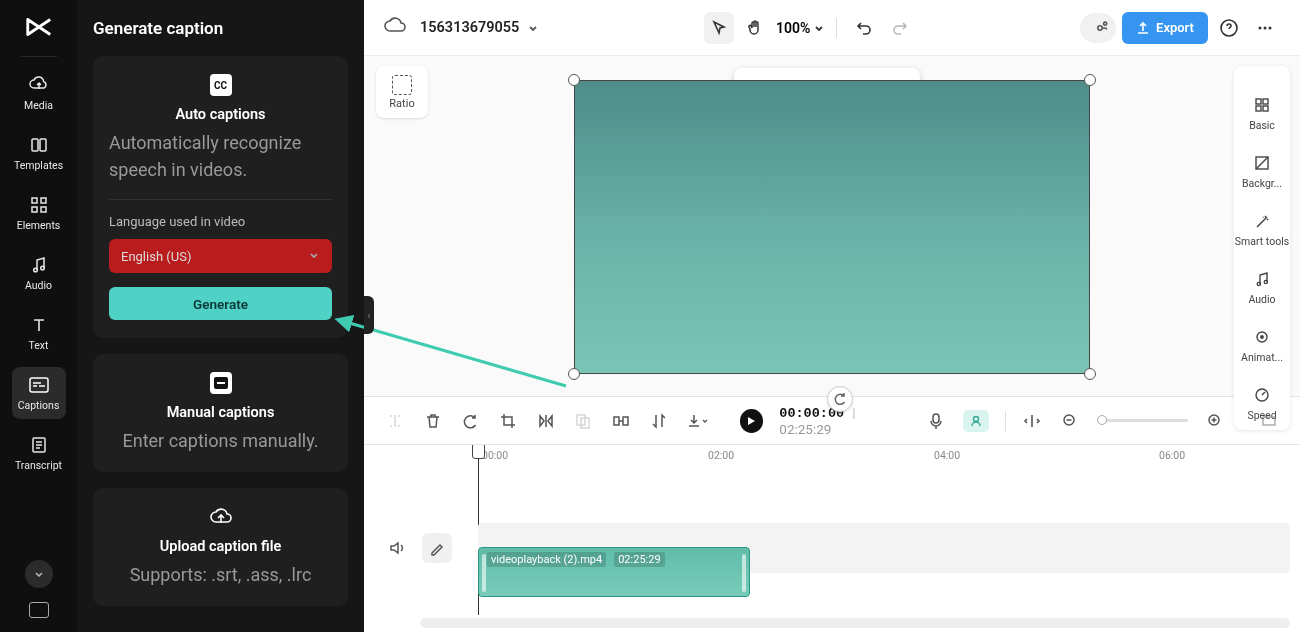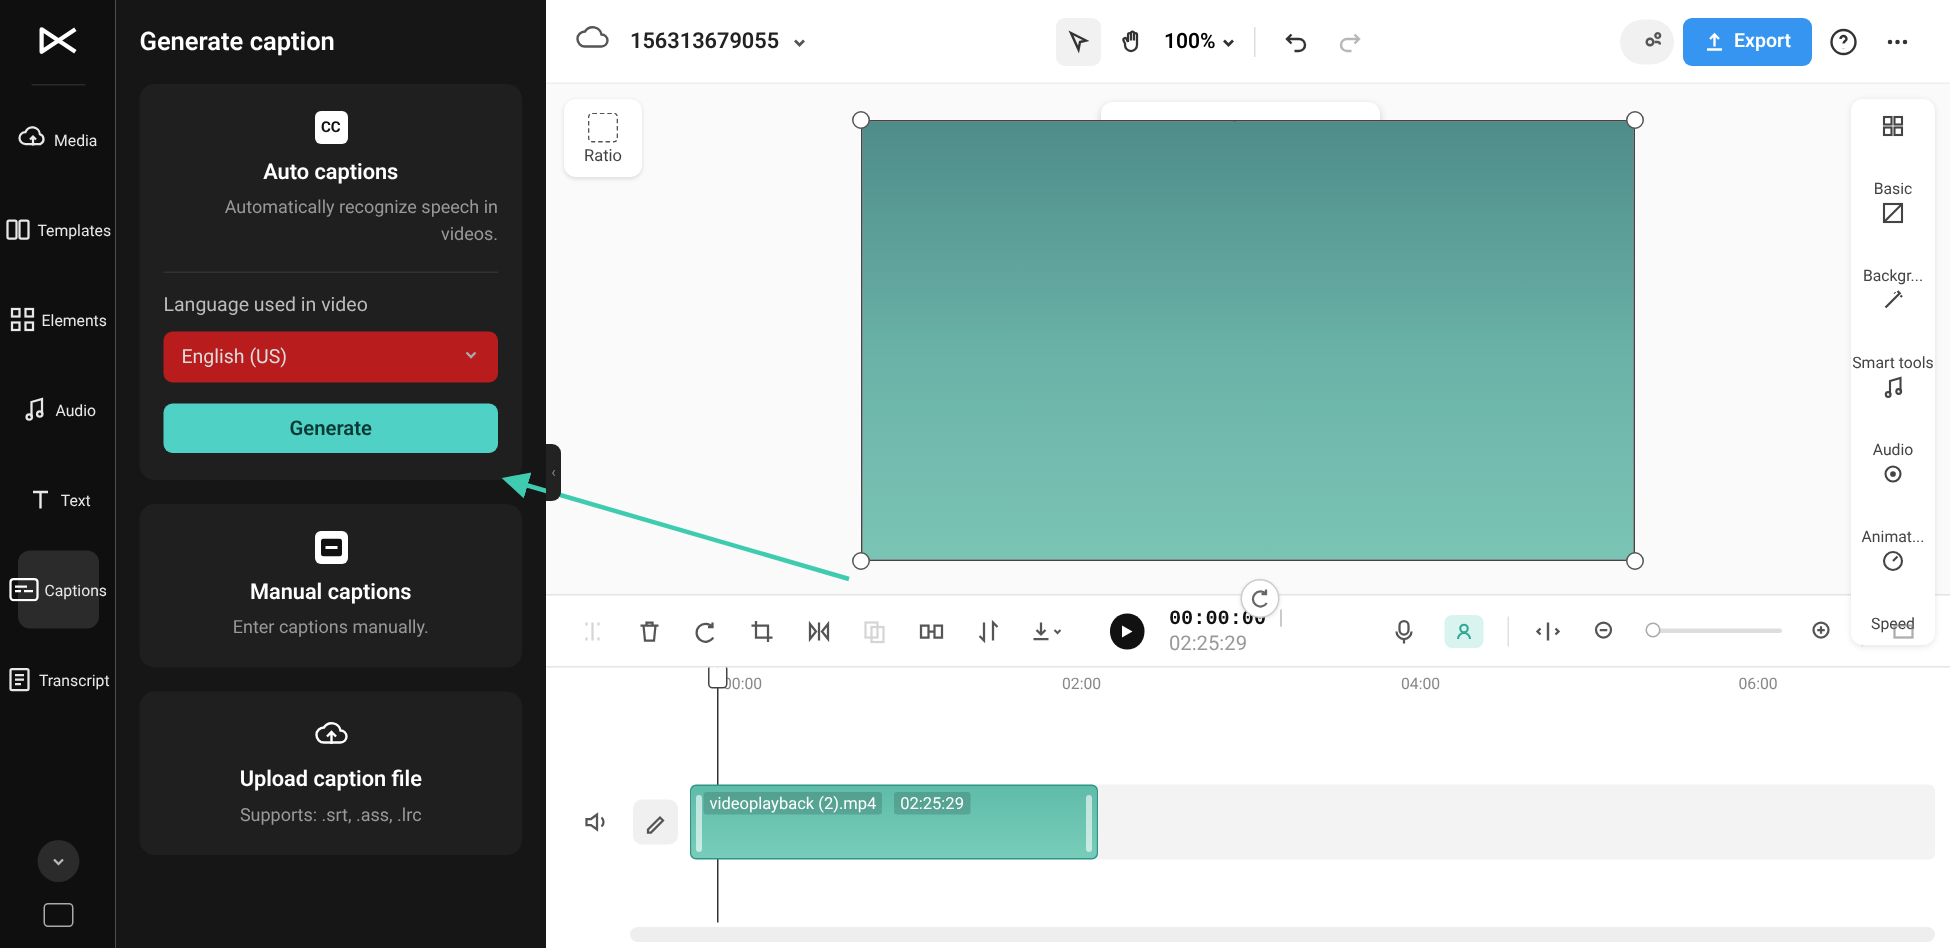--- a/index.html
+++ b/index.html
@@ -1,34 +1,34 @@
 <!DOCTYPE html>
 <html><head>
 <meta charset="utf-8">
 <style>
 * { margin: 0; padding: 0; box-sizing: border-box; font-family: -apple-system, BlinkMacSystemFont, "Segoe UI", Roboto, sans-serif; }
 body { width: 1300px; height: 632px; overflow: hidden; display: flex; background: #fff; }
 .left-rail { width: 77px; background: #0f0f0f; display: flex; flex-direction: column; align-items: center; padding-top: 10px; }
 .logo { width: 34px; height: 34px; display: flex; align-items: center; justify-content: center; margin-bottom: 12px; }
 .logo svg { width: 30px; height: 30px; }
 .rail-sep { width: 36px; height: 1px; background: #2a2a2a; margin-bottom: 10px; }
-.rail-item { width: 54px; height: 52px; display: flex; align-items: center; justify-content: center; color: #e8e8e8; font-size: 10.5px; gap: 4px; cursor: pointer; border-radius: 8px; margin-bottom: 8px; }
+.rail-item { width: 54px; height: 52px; display: flex; flex-direction: column; align-items: center; justify-content: center; color: #e8e8e8; font-size: 10.5px; gap: 4px; cursor: pointer; border-radius: 8px; margin-bottom: 8px; }
 .rail-item.active { background: #2b2b2b; }
 .rail-item .ri-icon { width: 20px; height: 20px; display:flex; align-items:center; justify-content:center; }
 .rail-bottom { margin-top: auto; margin-bottom: 14px; display:flex; flex-direction:column; align-items:center; gap:14px; }
 .circle-chev { width: 28px; height: 28px; border-radius: 50%; background: #2b2b2b; display:flex; align-items:center; justify-content:center; color:#ccc; }
 .kb-icon { width: 20px; height: 16px; border: 1.5px solid #aaa; border-radius: 3px; position: relative; }
 
 .side-panel { width: 287px; background: #161616; color: #e8e8e8; padding: 18px 16px; overflow-y: auto; }
 .sp-title { font-size: 17px; font-weight: 600; color: #fff; margin-bottom: 18px; }
 .card { background: #1f1f1f; border-radius: 10px; padding: 18px 16px; margin-bottom: 16px; display:flex; flex-direction:column; align-items:center; }
 .card-icon { width: 22px; height: 22px; background:#fff; border-radius:4px; display:flex; align-items:center; justify-content:center; color:#111; font-size:10px; font-weight:700; margin-bottom:10px;}
 .card-icon.dark{ background:transparent; color:#fff; }
 .card-title { font-size: 14.5px; font-weight: 600; color:#fff; margin-bottom:6px; }
-.card-sub { font-size: 12px; color: #999; text-align:right; line-height:1.5; }
+.card-sub { font-size: 18px; color: #999; text-align:left; line-height:1.5; }
 .card-hr { width:100%; height:1px; background:#323232; margin:16px 0 14px; }
 .card-label { font-size: 13px; color:#bcbcbc; align-self:flex-start; margin-bottom:10px; }
 .select { width:100%; height:34px; background:#b91c1c; border-radius:6px; display:flex; align-items:center; justify-content:space-between; padding:0 12px; font-size:13px; color:#ddd; margin-bottom:14px; cursor:pointer; }
 .gen-btn { width:100%; height:33px; background:#4fd1c5; border:none; border-radius:6px; color:#0b3a36; font-weight:600; font-size:13.5px; cursor:pointer; }
 
 .main { flex:1; display:flex; flex-direction:column; position:relative; }
 .topbar { height:56px; display:flex; align-items:center; padding:0 20px; gap:14px; border-bottom:1px solid #eee; }
 .cloud-icon{ color:#555; }
 .proj-name { font-size:14.5px; font-weight:600; color:#222; display:flex; align-items:center; gap:8px; cursor:pointer;}
 .tb-spacer{ flex:1; }
@@ -44,21 +44,21 @@
 .ratio-box{ position:absolute; left:12px; top:10px; width:52px; height:52px; background:#fff; border-radius:8px; box-shadow:0 1px 3px rgba(0,0,0,.12); display:flex; flex-direction:column; align-items:center; justify-content:center; gap:2px; font-size:11px; color:#444; cursor:pointer;}
 .ratio-sq{ width:20px; height:20px; border:1.5px dashed #555; border-radius:3px;}
 .clip-frame{ position:absolute; left:574px; top:24px; width:516px; height:294px; }
 .clip-bg{ width:100%; height:100%; background:linear-gradient(180deg,#4e8c8a 0%,#6bb3a8 55%,#7ac4b5 100%); border:1px solid #444;}
 .handle{ position:absolute; width:12px; height:12px; background:#fff; border:1.5px solid #555; border-radius:50%; }
 .h-tl{left:-6px;top:-6px}.h-tr{right:-6px;top:-6px}.h-bl{left:-6px;bottom:-6px}.h-br{right:-6px;bottom:-6px}
 .clip-toolbar{ position:absolute; left:734px; top:12px; height:40px; background:#fff; border-radius:8px; box-shadow:0 2px 6px rgba(0,0,0,.18); display:flex; align-items:center; padding:0 10px; gap:14px;}
 .ct-btn{ width:22px; height:22px; display:flex; align-items:center; justify-content:center; color:#444; cursor:pointer;}
 .rot-handle{ position:absolute; left:827px; top:330px; width:26px; height:26px; background:#fff; border:1px solid #ccc; border-radius:50%; display:flex; align-items:center; justify-content:center; box-shadow:0 1px 3px rgba(0,0,0,.1);}
 .right-rail{ position:absolute; right:10px; top:10px; width:56px; background:#fff; border-radius:8px; box-shadow:0 1px 4px rgba(0,0,0,.1); display:flex; flex-direction:column; padding:8px 0;}
-.rr-item{ height:58px; display:flex; flex-direction:column; align-items:center; justify-content:space-between; gap:4px; font-size:10.5px; color:#444; cursor:pointer;}
+.rr-item{ height:58px; display:flex; flex-direction:column; align-items:center; justify-content:flex-end; gap:4px; font-size:10.5px; color:#444; cursor:pointer;}
 .rr-item .rri{ width:20px; height:20px; display:flex;align-items:center;justify-content:center; color:#444;}
 
 
 .toolrow{ height:48px; border-top:1px solid #e4e4e4; display:flex; align-items:center; padding:0 20px; gap:16px; color:#555;}
 .tr-icon{ width:22px; height:22px; display:flex; align-items:center; justify-content:center; cursor:pointer;}
 .tr-spacer{ flex:1; }
 .play-btn{ width:24px; height:24px; background:#111; border-radius:50%; display:flex; align-items:center; justify-content:center; color:#fff; cursor:pointer;}
 .timecode{ font-size:13.5px; font-family:ui-monospace,monospace;}
 .tc-cur{ color:#111; font-weight:600;font-family:Liberation Mono, monospace;}
 .tc-dur{ color:#999;}
@@ -513,21 +513,21 @@
           <svg width="18" height="18" viewBox="0 0 18 18" fill="none" stroke="#555" stroke-width="1.5">
             <path d="M3 7v4h3l4 3V4L6 7H3zM13 6a4 4 0 010 6"></path>
           </svg>
         </div>
       <div class="tl-btn box">
           <svg width="16" height="16" viewBox="0 0 16 16" fill="none" stroke="#555" stroke-width="1.5">
             <path d="M3 13l8-8 2 2-8 8H3v-2z"></path>
           </svg>
         </div>
     </div>
-    <div class="clip-block" style="left: 96px;">
+    <div class="clip-block" style="left: 114px; margin-top: 24px;">
       <div class="clip-handle l"></div>
       <span class="clip-name">videoplayback (2).mp4</span>
       <span class="clip-dur">02:25:29</span>
       <div class="clip-handle r"></div>
     </div>
     <div class="bottom-scroll" style="left: 56px;"></div>
   </div>
 
   <svg class="arrow-svg" width="260" height="130" style="left: -48px;">
     <defs>

